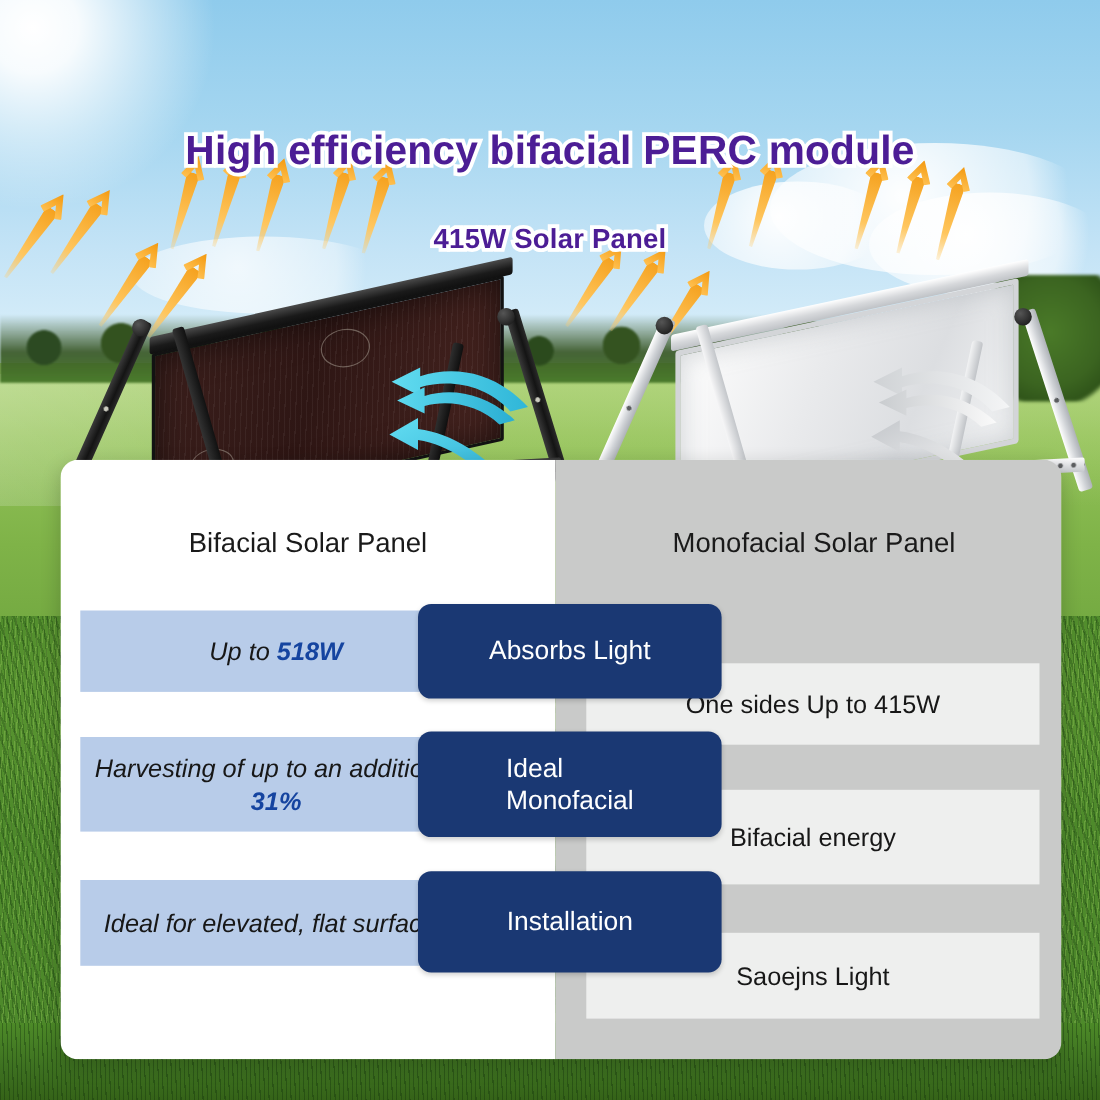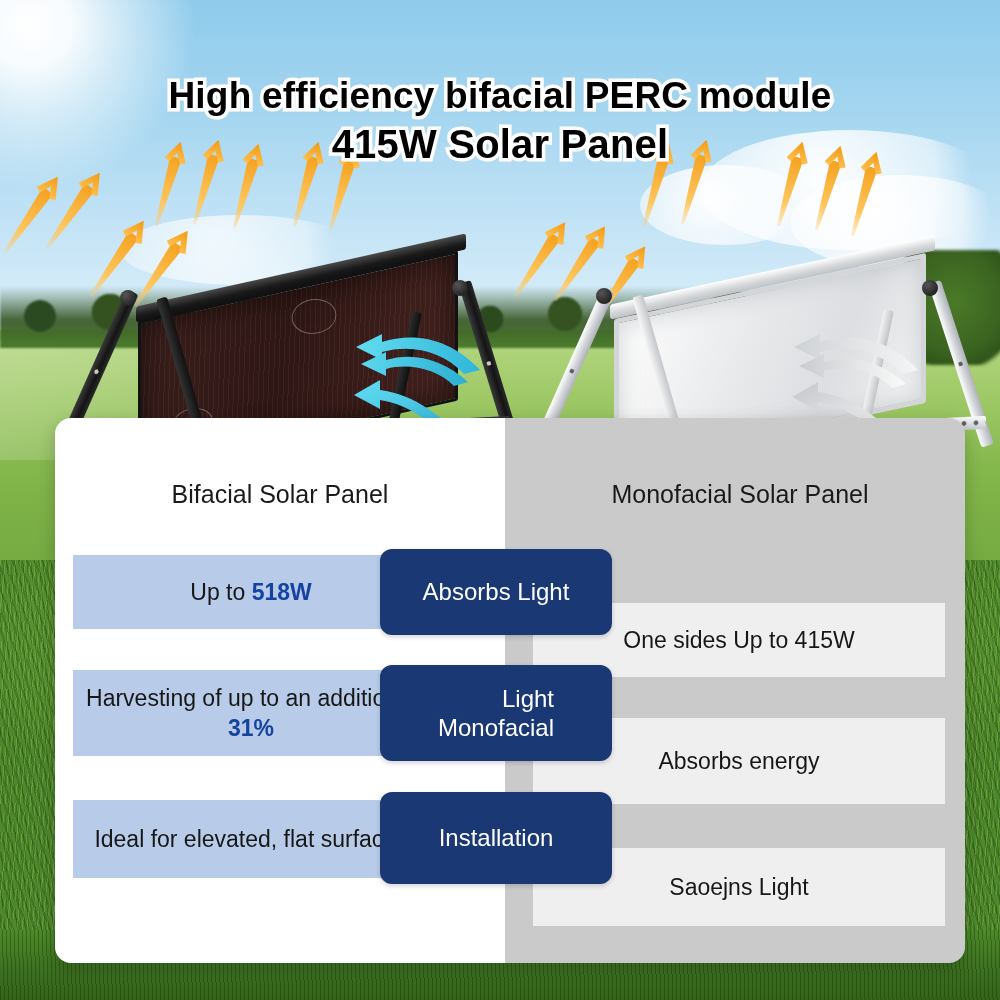--- a/index.html
+++ b/index.html
@@ -98,27 +98,28 @@
   
   .refl { position:absolute; }
   .refl svg { display:block; }
 
   
   #title-block {
     position:absolute; left:0; top:72px; width:1000px; text-align:center;
     pointer-events:none;
   }
   .title-line {
-    font-size:37px; font-weight:bold; color:#000000; line-height:1.28;
+    font-size:37px; font-weight:bold; color:#4c1d95; line-height:1.28;
     letter-spacing:.2px;
     -webkit-text-stroke:7px #ffffff;
     paint-order:stroke fill;
     text-shadow:0 2px 2px rgba(255,255,255,.85);
-  }
-  .title-line.l2 { font-size:40px; }
+    margin-top:41px;
+  }
+  .title-line.l2 { font-size:25px; }
 
   
   .panelart { position:absolute; }
 
   
   #bifacial-panel-image { left:60px; top:272px; width:450px; height:200px; }
   .bf-glass {
     position:absolute; left:78px; top:14px; width:320px; height:150px;
     background:
       repeating-linear-gradient(92deg, rgba(255,255,255,.05) 0px, rgba(255,255,255,.05) 1px, rgba(0,0,0,0) 1px, rgba(0,0,0,0) 5px),
@@ -258,28 +259,28 @@
     position:absolute; left:18px; top:0; height:100%;
     width:372px; background:#b8cce9;
     display:flex; align-items:center; justify-content:center;
     text-align:center; padding:0 16px 0 0;
   }
   .band-right {
     position:absolute; left:478px; top:0; height:100%;
     width:412px; background:#eeefee;
     display:flex; align-items:center; justify-content:center; text-align:center;margin-top:48px;
   }
-  .band-left .txt  { font-size:23px; color:#171717; line-height:1.32; }
+  .band-left .txt  { font-size:23px; color:#171717; line-height:1.32;font-style:italic; }
   .band-right .txt { font-size:23px; color:#171717; line-height:1.32; }
   .hl { color:#1544a0; font-weight:bold; }
 
   .pill {
-    position:absolute; left:325px; top:-6px; width:232px; min-height:86px;
+    position:absolute; left:325px; top:-6px; width:276px; min-height:86px;
     background:#1a3873; border-radius:12px;
-    display:flex; align-items:center; justify-content:center; text-align:right;
+    display:flex; align-items:center; justify-content:center; text-align:left;
     color:#ffffff; font-size:24px; line-height:1.22; z-index:5;
     box-shadow:0 2px 5px rgba(0,0,0,.18);
   }
   .row.r1 .pill { top:-6px; height:86px; }
   .row.r2 .pill { top:-5px; height:96px; }
   .row.r3 .pill { top:-8px; height:92px; }
 </style>
 </head>
 <body>
 
@@ -512,24 +513,24 @@
       <div class="band-right">
         <span class="txt">One sides Up to 415W</span>
       </div>
     </div>
 
     <div class="row r2">
       <div class="band-left">
         <span class="txt"><span>Harvesting of up to an additional </span><span class="hl">31%</span></span>
       </div>
       <div class="pill">
-        <span><span>Light</span><br><span>Monofacial</span></span>
+        <span><span>Ideal</span><br><span>Monofacial</span></span>
       </div>
       <div class="band-right">
-        <span class="txt">Absorbs energy</span>
+        <span class="txt">Bifacial energy</span>
       </div>
     </div>
 
     <div class="row r3">
       <div class="band-left">
         <span class="txt">Ideal for elevated, flat surfaces</span>
       </div>
       <div class="pill">Installation</div>
       <div class="band-right">
         <span class="txt">Saoejns Light</span>

